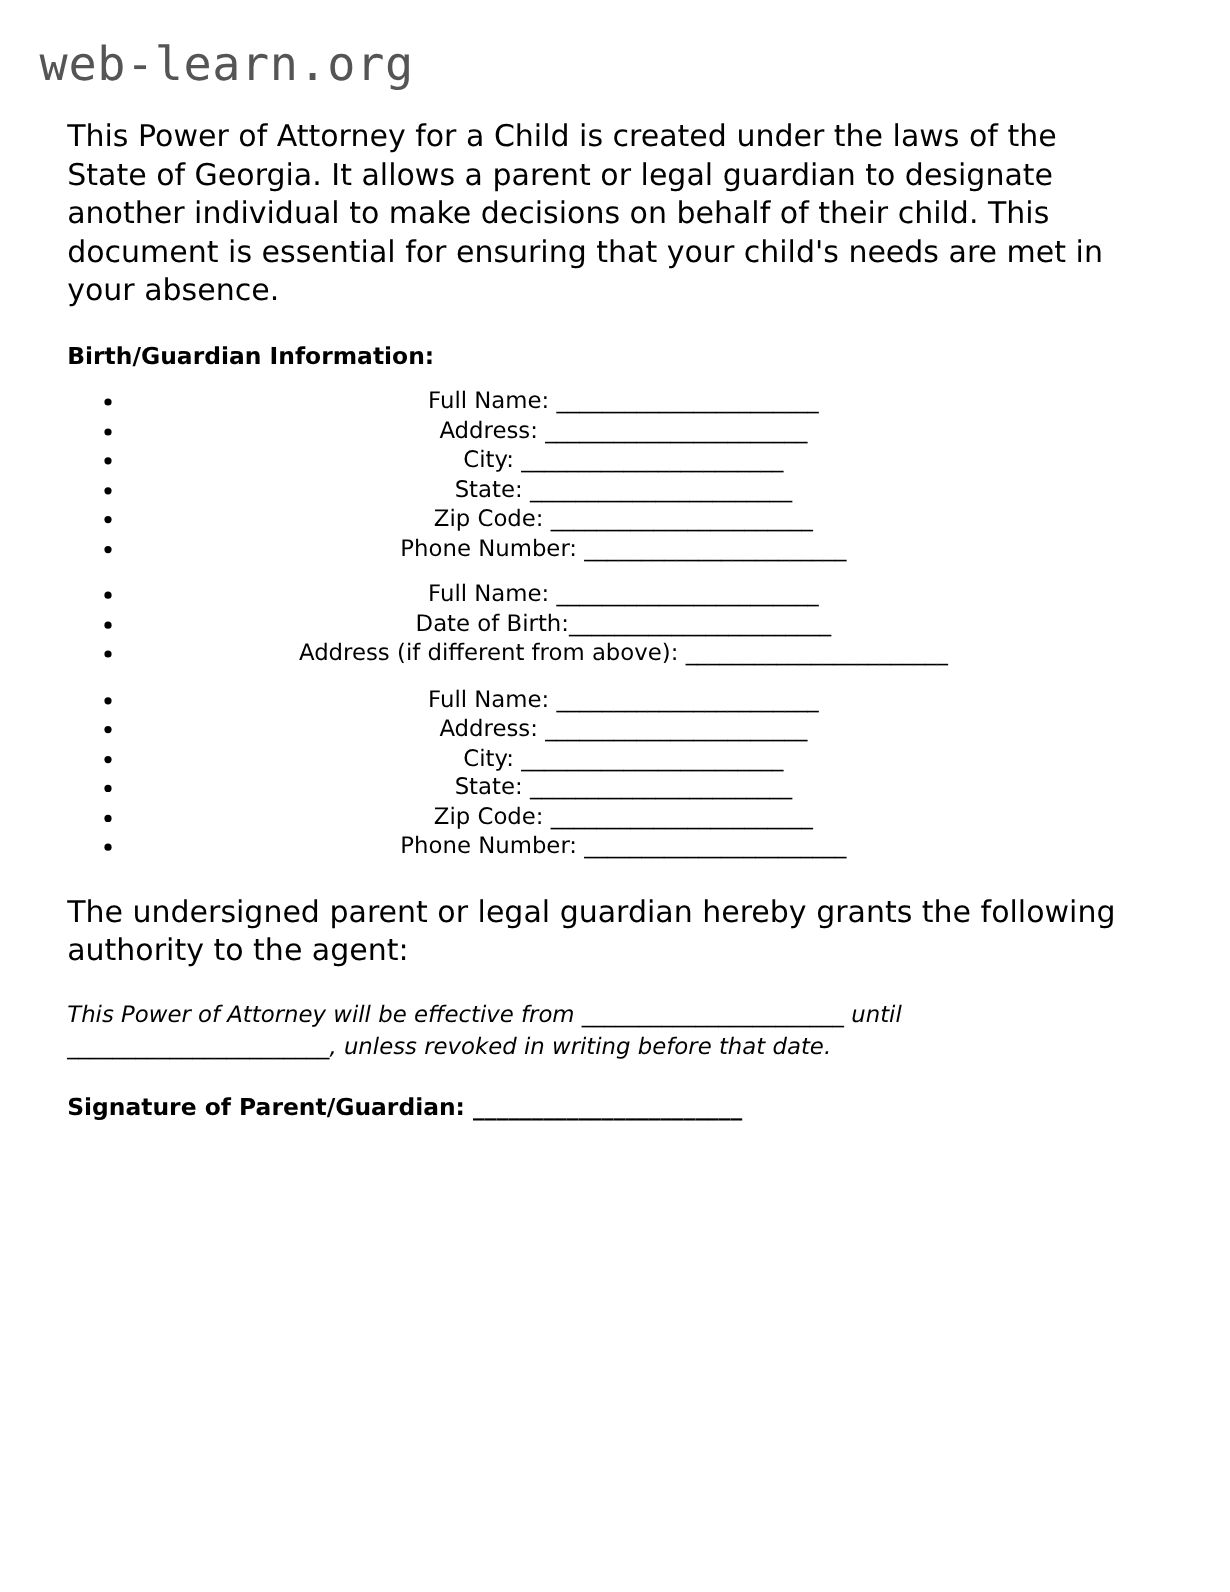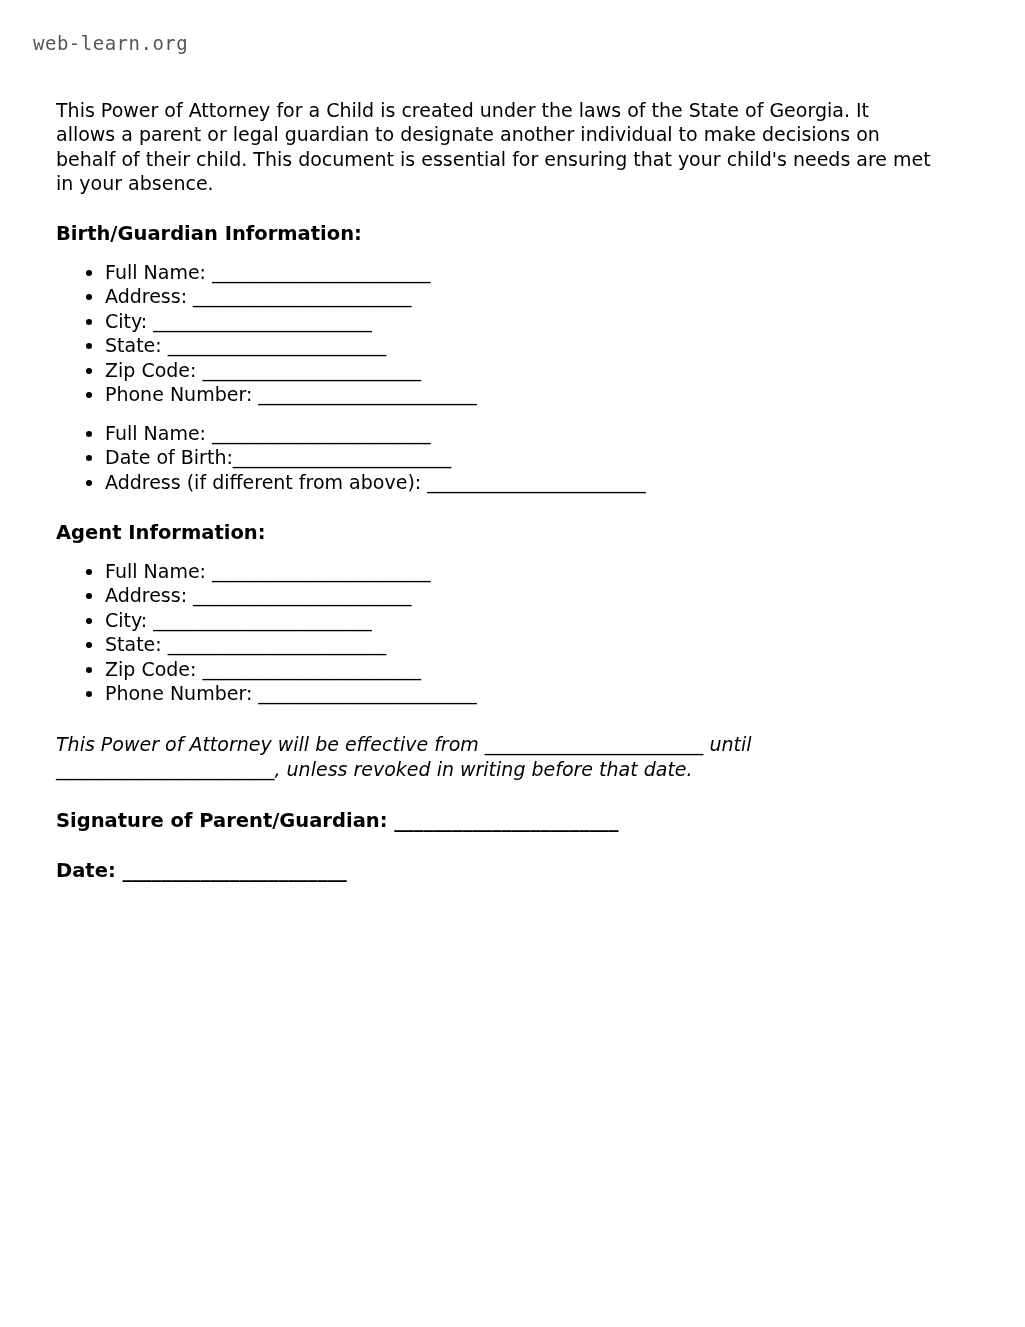--- a/index.html
+++ b/index.html
@@ -21,21 +21,21 @@
     height: 1327px;
     background: #ffffff;
     box-sizing: border-box;
     padding: 0;
   }
   .site-logo {
     position: absolute;
     left: 33px;
     top: 32px;
     font-family: "DejaVu Sans Mono", monospace;
-    font-size: 19px;
+    font-size: 39px;
     letter-spacing: 0.5px;
     color: #555555;
     line-height: 1.2;
     white-space: nowrap;
   }
   .content {
     position: absolute;
     left: 56px;
     top: 72px;
     width: 878px;
@@ -45,36 +45,37 @@
     font-family: "DejaVu Sans", sans-serif;
     font-size: 41px;
     font-weight: bold;
     line-height: 1.16;
     letter-spacing: -0.3px;
     color: #000000;
   }
   p.intro,
   p.body-text {
     margin: 26px 0 0 0;
-    font-size: 19px;
+    font-size: 25px;
     line-height: 1.28;
     color: #000000;
   }
   h2.section-heading {
     margin: 27px 0 0 0;
     font-size: 19.5px;
     font-weight: bold;
     line-height: 1.2;
     color: #000000;
   }
   ul.field-list,
   ol.authority-list {
     margin: 14px 0 0 0;
     padding: 0 0 0 49px;
     list-style-position: outside;
+    text-align: center;
   }
   ul.field-list {
     list-style-type: disc;
   }
   ol.authority-list {
     padding-left: 52px;
     list-style-type: decimal;
   }
   ul.field-list > li,
   ol.authority-list > li {
@@ -123,35 +124,34 @@
       <li>Phone Number: _______________________</li>
     </ul>
 
 
     <ul class="field-list">
       <li>Full Name: _______________________</li>
       <li>Date of Birth:_______________________</li>
       <li>Address (if different from above): _______________________</li>
     </ul>
 
-    <h2 class="section-heading">Agent Information:</h2>
 
     <ul class="field-list">
       <li>Full Name: _______________________</li>
       <li>Address: _______________________</li>
       <li>City: _______________________</li>
       <li>State: _______________________</li>
       <li>Zip Code: _______________________</li>
       <li>Phone Number: _______________________</li>
     </ul>
 
 
+    <p class="body-text">The undersigned parent or legal guardian hereby grants the following authority to the agent:</p>
 
 
     <p class="effective-text">This Power of Attorney will be effective from _______________________ until _______________________, unless revoked in writing before that date.</p>
 
     <p class="signature-line">Signature of Parent/Guardian: _______________________</p>
 
-    <p class="date-line">Date: _______________________</p>
 
 
   </div>
 </div>
 
 </body></html>

